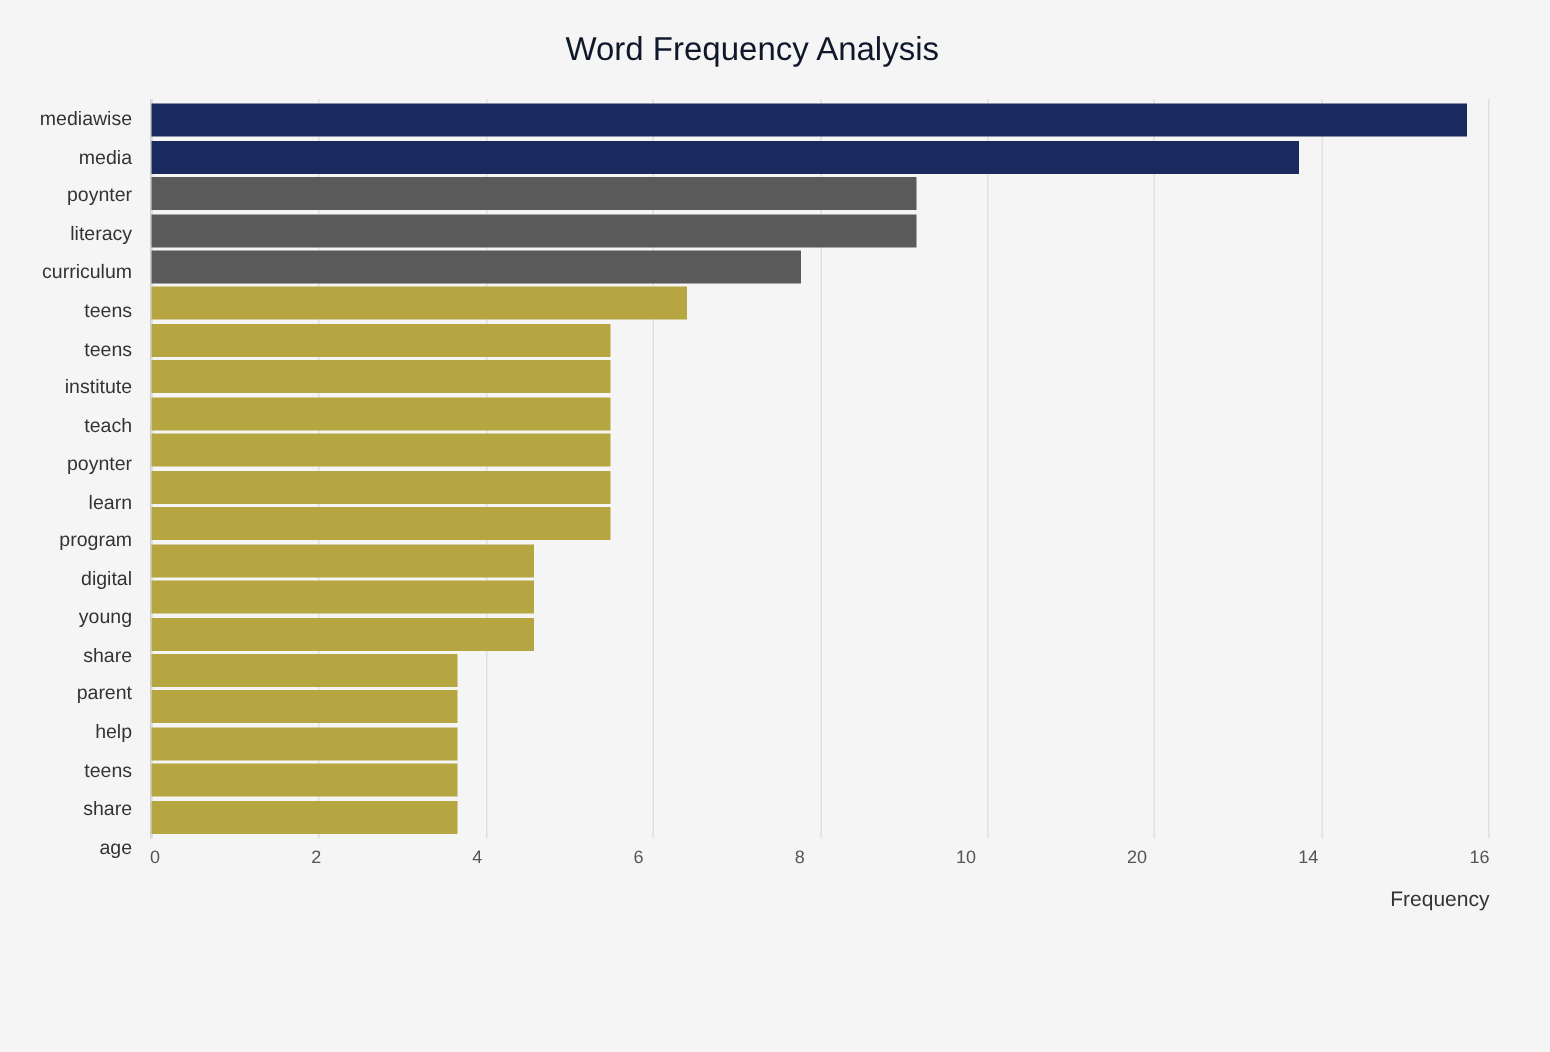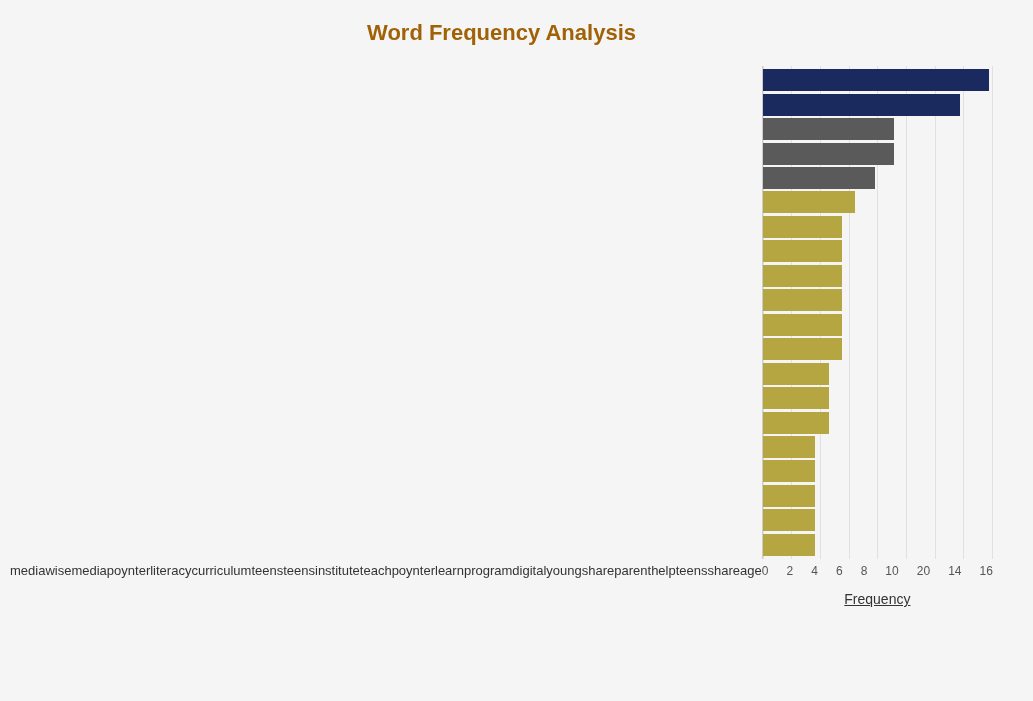--- a/index.html
+++ b/index.html
@@ -15,35 +15,35 @@
     .chart-container {
       background: #f5f5f5;
       width: 1033px;
       height: 701px;
       position: relative;
       padding: 20px 40px 60px 10px;
     }
     .chart-title {
       text-align: center;
       font-size: 22px;
-      font-weight: bold;
+      font-weight: normal;
       margin-bottom: 20px;
-      color: #a16207;
+      color: #0f172a;
     }
     .chart-area {
       display: flex;
       width: 100%;
       height: calc(100% - 80px);
     }
     .y-axis {
       display: flex;
-      flex-direction: row;
+      flex-direction: column;
       justify-content: space-around;
       align-items: flex-end;
-      padding-right: 0;
+      padding-right: 12px;
       min-width: 90px;
       padding-bottom: 30px;
     }
     .y-label {
       font-size: 13px;
       color: #333;
       line-height: 1;
       text-align: right;
     }
     .bars-and-x {
@@ -92,25 +92,24 @@
       padding-left: 0;
       padding-top: 5px;
       height: 30px;
     }
     .x-tick {
       font-size: 12px;
       color: #555;
       text-align: center;
     }
     .x-axis-label {
-      text-align: center;
+      text-align: right;
       font-size: 14px;
       color: #333;
       margin-top: 2px;
-      text-decoration: underline;
     }
   </style>
 </head>
 <body>
 
 <div class="chart-container">
   <div class="chart-title">Word Frequency Analysis</div>
   <div class="chart-area">
     <div class="y-axis" id="y-axis">
         <div class="y-label">mediawise</div>

